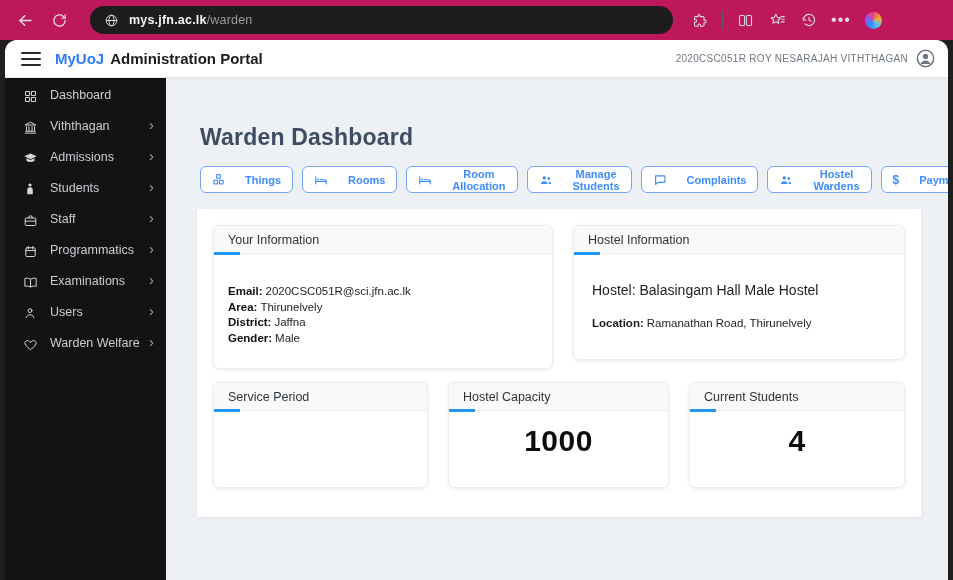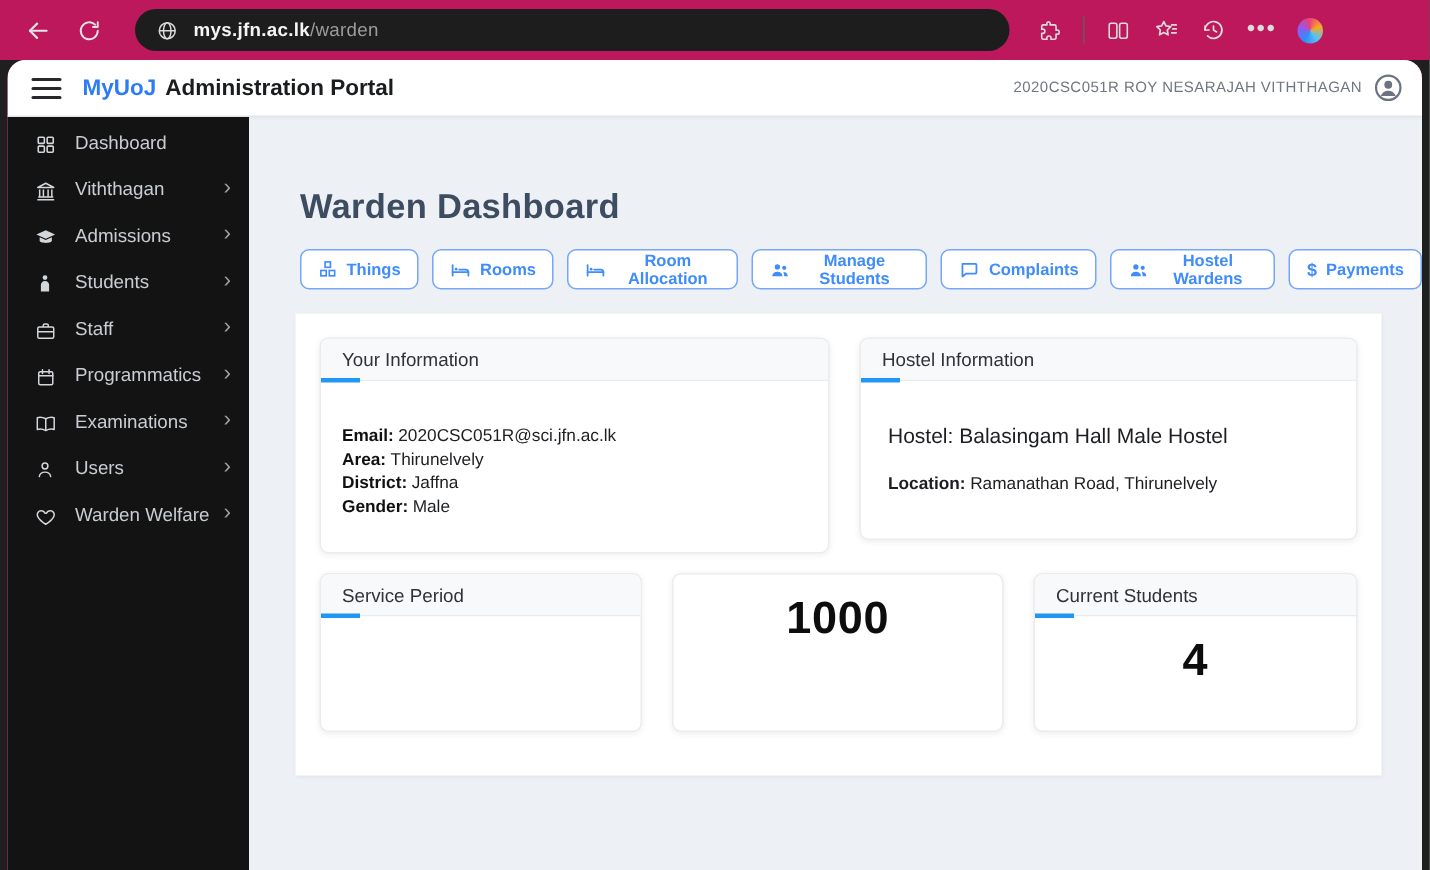--- a/index.html
+++ b/index.html
@@ -51,21 +51,21 @@
   .side-item .sicon { width:16px; height:16px; margin-right:12px; display:flex;
     align-items:center; justify-content:center; color:#d3d7dc; flex:0 0 auto; }
   .side-item .slabel { flex:1; white-space:nowrap; }
   .side-item .chev { color:#9aa0a6; font-size:15px; line-height:1; margin-top:-2px; }
 
   
   .main { flex:1; background:#edf1f6; min-width:0; }
   .page-title { margin:46px 0 0 34px; font-size:23px; font-weight:bold; color:#3e4c61; letter-spacing:.2px; }
   .actions { display:flex; gap:9px; margin:15px 0 0 34px; }
   .action-btn { height:27px; background:#fff; border:1.5px solid #76a6f8; border-radius:6px;
-    color:#3f8cfa; font-size:11px; font-weight:bold; display:flex; align-items:center; gap:6px;
+    color:#3f8cfa; font-size:11px; font-weight:bold; display:flex; align-items:center; gap:20px;
     padding:0 11px; cursor:pointer; font-family:"Liberation Sans", sans-serif; }
   .action-btn .bicon { display:flex; align-items:center; }
   .dollar-glyph { font-size:12px; font-weight:bold; }
 
   .panel { margin:16px 27px 0 31px; width:724px; height:308px; background:#fff; border-radius:0;
     box-shadow:0 1px 3px rgba(0,0,0,.06); padding:16px; }
   .row1 { display:flex; gap:20px; align-items:flex-start; }
   .row2 { display:flex; gap:20px; margin-top:13px; align-items:flex-start; }
 
   .card { background:#fff; border:1px solid #ececec; border-radius:6px;
@@ -399,20 +399,24 @@
         <div class="row2">
 
           <div class="card card-service">
             <div class="card-header">
               <span>Service Period</span>
               <span class="accent"></span>
             </div>
           </div>
 
           <div class="card card-capacity">
+            <div class="card-header">
+              <span>Hostel Capacity</span>
+              <span class="accent"></span>
+            </div>
             <div class="stat-body"><span class="stat-number">1000</span></div>
           </div>
 
           <div class="card card-students">
             <div class="card-header">
               <span>Current Students</span>
               <span class="accent"></span>
             </div>
             <div class="stat-body"><span class="stat-number">4</span></div>
           </div>

